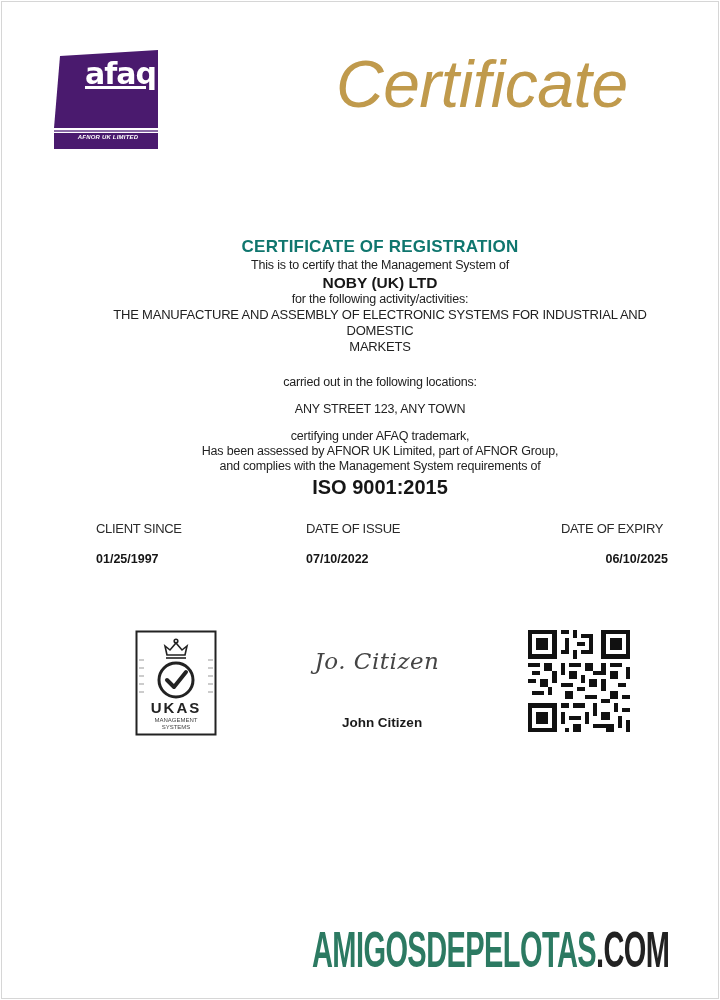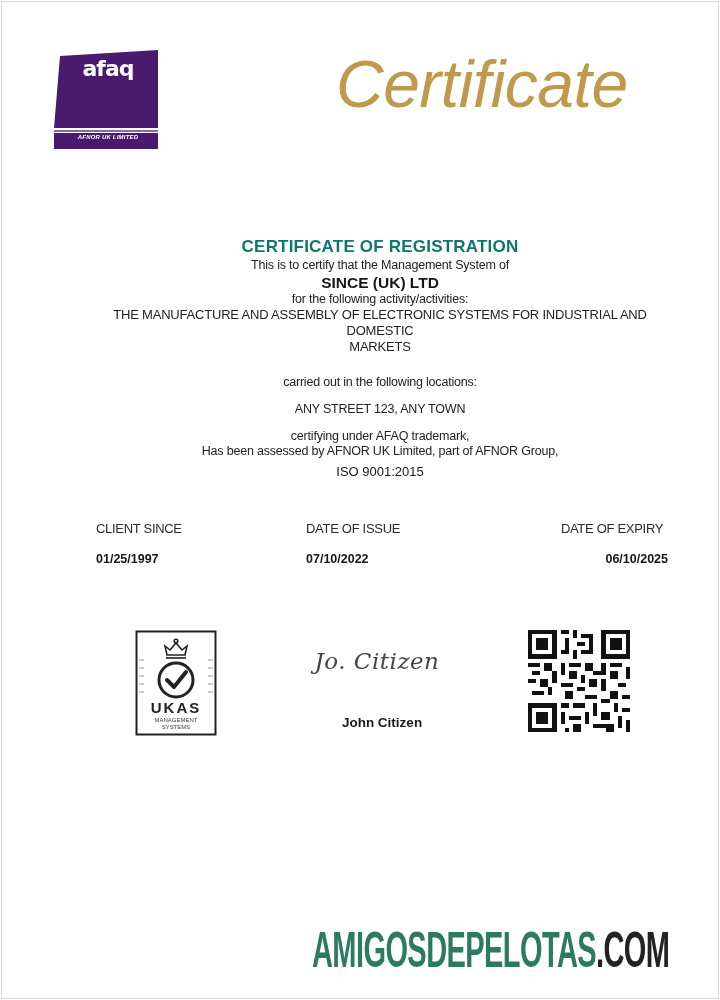--- a/index.html
+++ b/index.html
@@ -8,23 +8,23 @@
     .frame {
       position: absolute; left: 1px; top: 1px; width: 718px; height: 998px;
       border: 1px solid #d6d6d6; background: #fff;
     }
     
     .logo {
       position: absolute; left: 54px; top: 50px; width: 106px; height: 102px;
     }
     .logo svg { display: block; }
     .logo-text {
-      position: absolute; left: 6px; top: 6px; width: 96px; text-align: center;
-      font-family: "DejaVu Sans", sans-serif; font-weight: bold; font-size: 22px;
-      color: #ffffff; letter-spacing: -1px;
+      position: absolute; left: 6px; top: 6px; width: 96px; text-align: right;
+      font-family: "DejaVu Sans", sans-serif; font-weight: bold; font-size: 30px;
+      color: #ffffff; letter-spacing: -1px; text-decoration: underline;
     }
     .logo-sub {
       position: absolute; left: 4px; top: 84px; width: 100px; text-align: center;
       font-family: "Liberation Sans", sans-serif; font-weight: bold; font-size: 6px;
       color: #ffffff; letter-spacing: 0.2px; font-style: italic;
     }
     .cert-heading {
       position: absolute; left: 336px; top: 44px; width: 330px;
       font-family: "Liberation Sans", sans-serif; font-style: italic;
       font-size: 66px; color: #c09a4c; letter-spacing: -0.5px; line-height: 80px;
@@ -34,21 +34,21 @@
     }
     .title {
       font-weight: bold; font-size: 17px; letter-spacing: 0.2px; line-height: 22px; color: #0f766e;
     }
     .line { font-size: 12.5px; line-height: 15px; color: #222; letter-spacing: -0.2px; }
     .company { font-weight: bold; font-size: 15.5px; line-height: 19px; color: #161616; margin: 0; }
     .activity { font-size: 13px; line-height: 16px; color: #222; letter-spacing: -0.2px; }
     .gap-a { height: 20px; }
     .gap-b { height: 12px; }
     .gap-c { height: 12px; }
-    .standard { font-weight: normal; font-size: 13px; line-height: 24px; color: #161616; margin-top: 1px; }
+    .standard { font-weight: bold; font-size: 20px; line-height: 24px; color: #161616; margin-top: 1px; }
 
     .dates { position: absolute; left: 96px; top: 521px; width: 572px; height: 50px; }
     .date-col { position: absolute; top: 0; }
     .date-label { font-size: 13px; color: #2a2a2a; letter-spacing: -0.3px; line-height: 16px; }
     .date-value { font-size: 12.5px; font-weight: bold; color: #161616; margin-top: 14px; line-height: 16px; }
     .col-1 { left: 0; }
     .col-2 { left: 210px; }
     .col-3 { left: 460px; text-align: center; width: 112px; }
     .col-3 .date-value { text-align: right; padding-right: 0; }
 
@@ -86,32 +86,33 @@
   </svg>
   <div class="logo-text">afaq</div>
   <div class="logo-sub">AFNOR UK LIMITED</div>
 </div>
 
 <div class="cert-heading">Certificate</div>
 
 <div class="body-block">
   <div class="title">CERTIFICATE OF REGISTRATION</div>
   <div class="line">This is to certify that the Management System of</div>
-  <div class="company">SINCE (UK) LTD</div>
+  <div class="company">NOBY (UK) LTD</div>
   <div class="line">for the following activity/activities:</div>
   <div class="activity">THE MANUFACTURE AND ASSEMBLY OF ELECTRONIC SYSTEMS FOR INDUSTRIAL AND</div>
   <div class="activity">DOMESTIC</div>
   <div class="activity">MARKETS</div>
   <div class="gap-a"></div>
   <div class="line">carried out in the following locations:</div>
   <div class="gap-b"></div>
   <div class="line">ANY STREET 123, ANY TOWN</div>
   <div class="gap-c"></div>
   <div class="line">certifying under AFAQ trademark,</div>
   <div class="line">Has been assessed by AFNOR UK Limited, part of AFNOR Group,</div>
+  <div class="line">and complies with the Management System requirements of</div>
   <div class="standard">ISO 9001:2015</div>
 </div>
 
 <div class="dates">
   <div class="date-col col-1">
     <div class="date-label">CLIENT SINCE</div>
     <div class="date-value">01/25/1997</div>
   </div>
   <div class="date-col col-2">
     <div class="date-label">DATE OF ISSUE</div>

